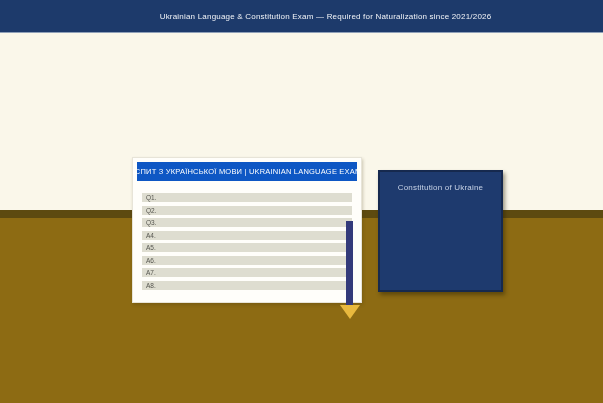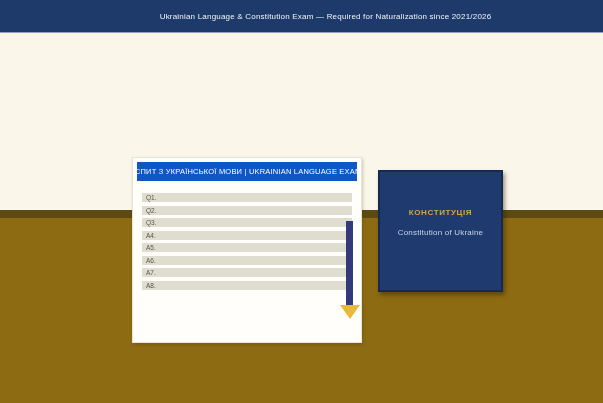--- a/index.html
+++ b/index.html
@@ -40,21 +40,21 @@
   .ground {
     position: absolute;
     left: 0; top: 218px;
     width: 603px; height: 185px;
     background: var(--gold-bg, #8d6b13);
   }
   
   .exam-card {
     position: absolute;
     left: 132px; top: 157px;
-    width: 230px; height: 186px;
+    width: 230px; height: 146px;
     background: #fffefa;
     border: 1px solid #e7e4d8;
     box-sizing: border-box;
     box-shadow: 1px 2px 3px rgba(70, 55, 10, 0.25);
     z-index: 3;
   }
   .exam-card-header {
     margin: 4px;
     height: 19px;
     background: var(--exam-header-blue, #0e57c4);
@@ -160,15 +160,14 @@
     <div class="question-row">A8.</div>
   </div>
 </div>
 
 <div class="scroll-arrow">
   <div class="scroll-arrow-shaft"></div>
   <div class="scroll-arrow-head"></div>
 </div>
 
 <div class="constitution-book">
-  <div class="book-title">КОНСТИТУЦІЯ</div>
   <div class="book-subtitle">Constitution of Ukraine</div>
 </div>
 
 </body></html>

